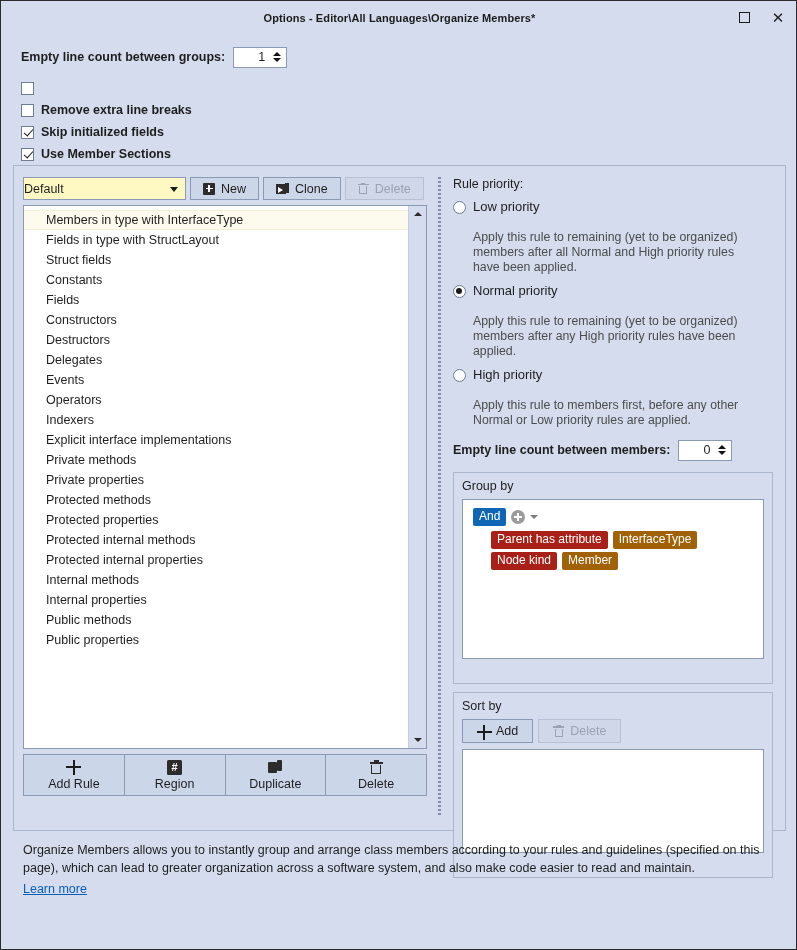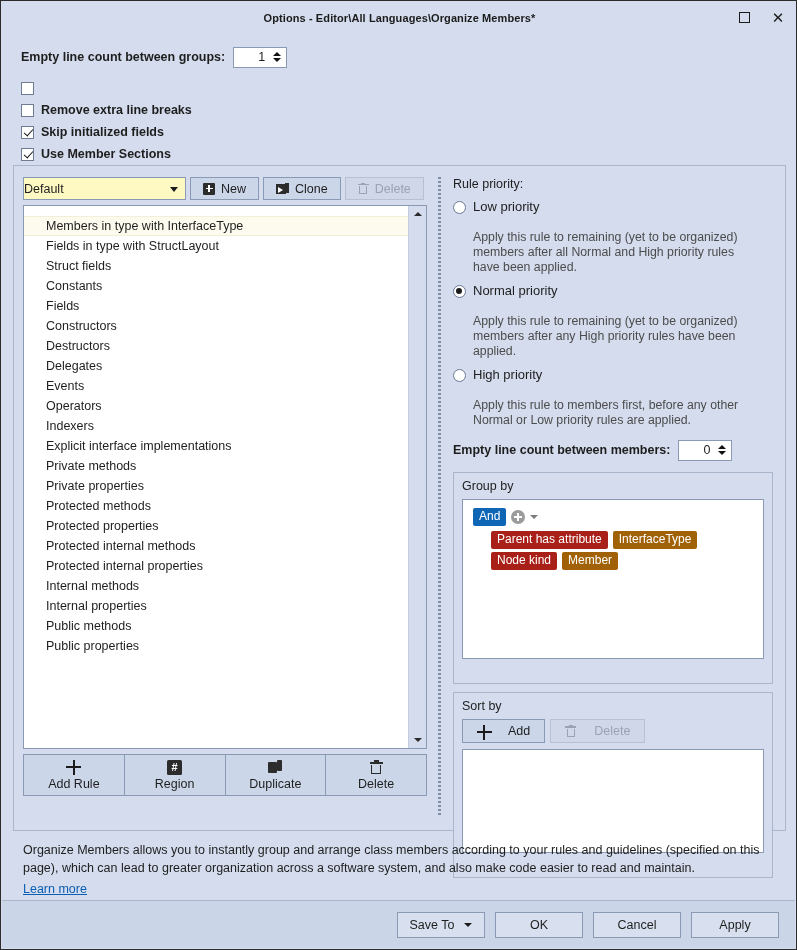--- a/index.html
+++ b/index.html
@@ -283,21 +283,21 @@
     height: 544px;
     border: 1px solid #8a9ab5;
     background: #ffffff;
     box-sizing: border-box;
     display: flex;
     overflow: hidden;
   }
   .list-items {
     flex: 1;
     overflow: hidden;
-    padding-top: 10px;
+    padding-top: 4px;
   }
   .list-item {
     height: 20px;
     line-height: 20px;
     padding-left: 22px;
     font-size: 12.5px;
     color: #1e1e1e;
     white-space: nowrap;
     cursor: default;
   }
@@ -524,21 +524,21 @@
   .mini-caret {
     width: 0; height: 0;
     border-left: 4px solid transparent;
     border-right: 4px solid transparent;
     border-top: 4.5px solid #7b7b7b;
     cursor: default;
   }
 
   .sortby-btns { display: flex; gap: 5px; margin-bottom: 6px; }
   .sb-btn {
-    display: flex; align-items: center; justify-content: center; gap: 18px;
+    display: flex; align-items: center; justify-content: center; gap: 6px;
     height: 24px; padding: 0 14px;
     border: 1px solid #8a9ab5;
     background: #ccd6e9;
     font-size: 12.5px;
     color: #1e1e1e;
     box-sizing: border-box;
     cursor: default;
   }
   .sb-btn.disabled { color: #9aa3b2; border-color: #b7c1d3; background: #cfd7e8; }
 
@@ -808,29 +808,14 @@
       </div>
       <div class="white-area" style="height:104px;"></div>
     </div>
   </div>
 
   <div class="footer-desc">
     <div>Organize Members allows you to instantly group and arrange class members according to your rules and guidelines (specified on this page), which can lead to greater organization across a software system, and also make code easier to read and maintain.</div>
     <span class="learn-more">Learn more</span>
   </div>
 
-  <div class="footer-bar">
-    <div class="fbtn">
-      <span>Save To</span>
-      <span class="dcaret"></span>
-    </div>
-    <div class="fbtn">
-      <span>OK</span>
-    </div>
-    <div class="fbtn">
-      <span>Cancel</span>
-    </div>
-    <div class="fbtn">
-      <span>Apply</span>
-    </div>
-  </div>
 
 </div>
 
 </body></html>

